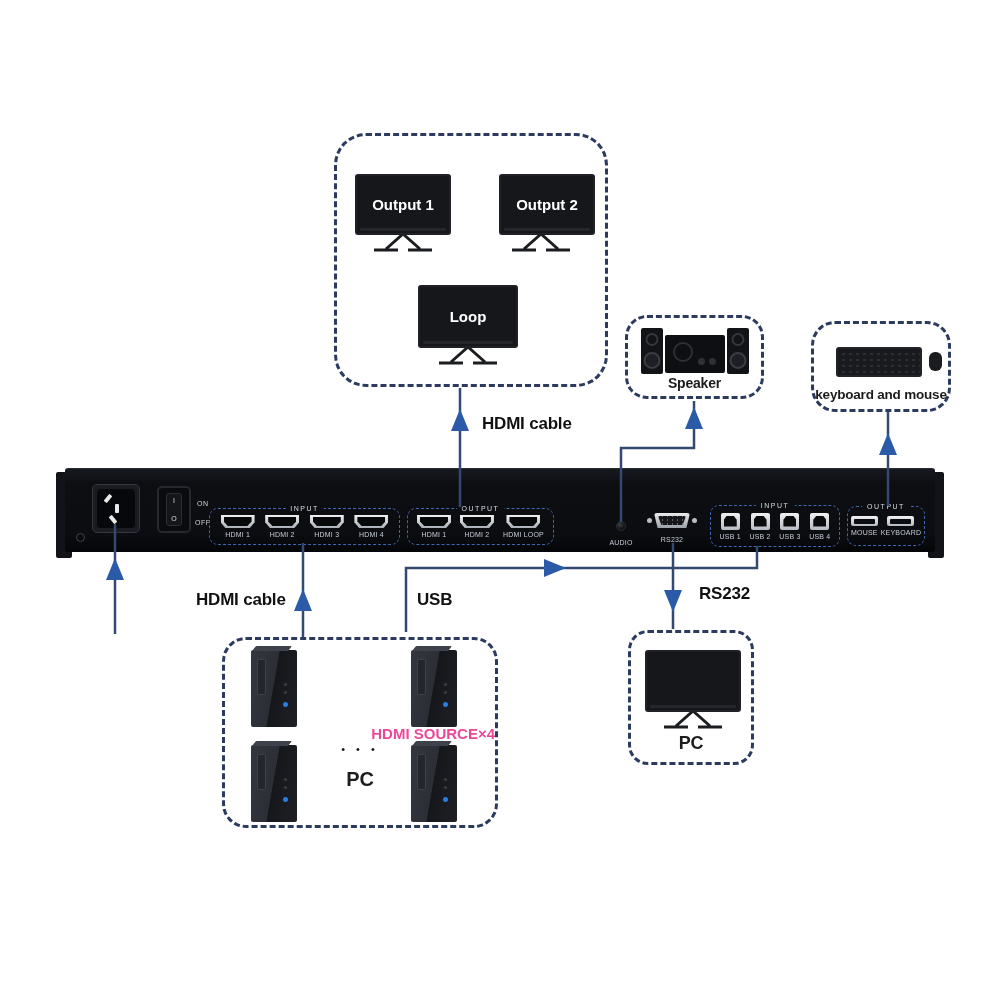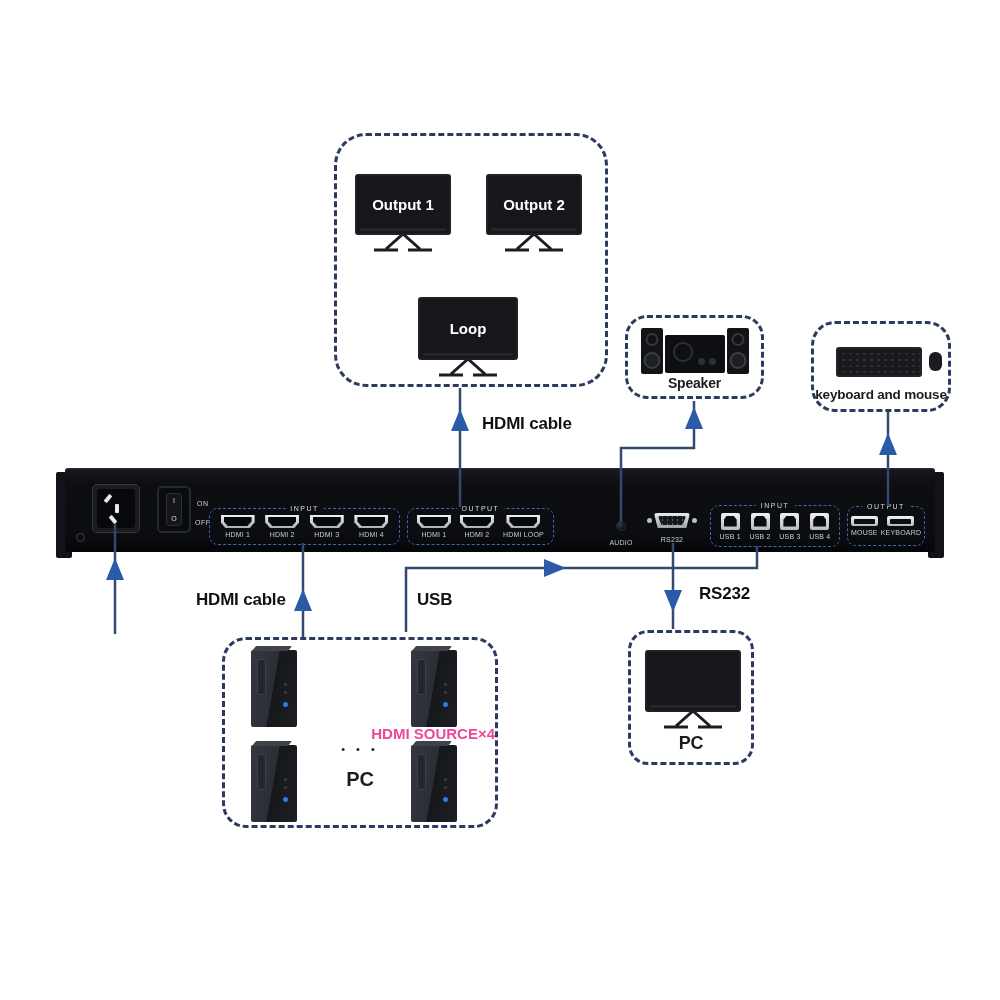--- a/index.html
+++ b/index.html
@@ -319,28 +319,28 @@
   <div class="dashed-box" style="left:334px; top:133px; width:274px; height:254px; border-radius:32px;">
     <div class="monitor" style="left:18px; top:38px;">
       <div class="screen" style="width:96px; height:61px;">
           <span>Output 1</span>
         </div>
       <svg class="stand" width="64" height="20">
           <path d="M32 0 L15 15 M32 0 L49 15 M3 16 L27 16 M37 16 L61 16" stroke="#1b1d21" stroke-width="3" fill="none"></path>
         </svg>
     </div>
     <div class="monitor" style="left:149px; top:38px;">
-      <div class="screen" style="width:96px; height:61px;">
+      <div class="screen" style="width:96px; height:61px;margin-left:13px;">
           <span>Output 2</span>
         </div>
       <svg class="stand" width="64" height="20">
           <path d="M32 0 L15 15 M32 0 L49 15 M3 16 L27 16 M37 16 L61 16" stroke="#1b1d21" stroke-width="3" fill="none"></path>
         </svg>
     </div>
-    <div class="monitor" style="left:81px; top:149px;margin-top:12px;">
+    <div class="monitor" style="left:81px; top:149px;">
       <div class="screen" style="width:100px; height:63px;">
           <span>Loop</span>
         </div>
       <svg class="stand" width="64" height="20">
           <path d="M32 0 L15 15 M32 0 L49 15 M3 16 L27 16 M37 16 L61 16" stroke="#1b1d21" stroke-width="3" fill="none"></path>
         </svg>
     </div>
   </div>
 
   <div class="dashed-box" style="left:811px; top:321px; width:140px; height:91px; border-radius:24px;">

